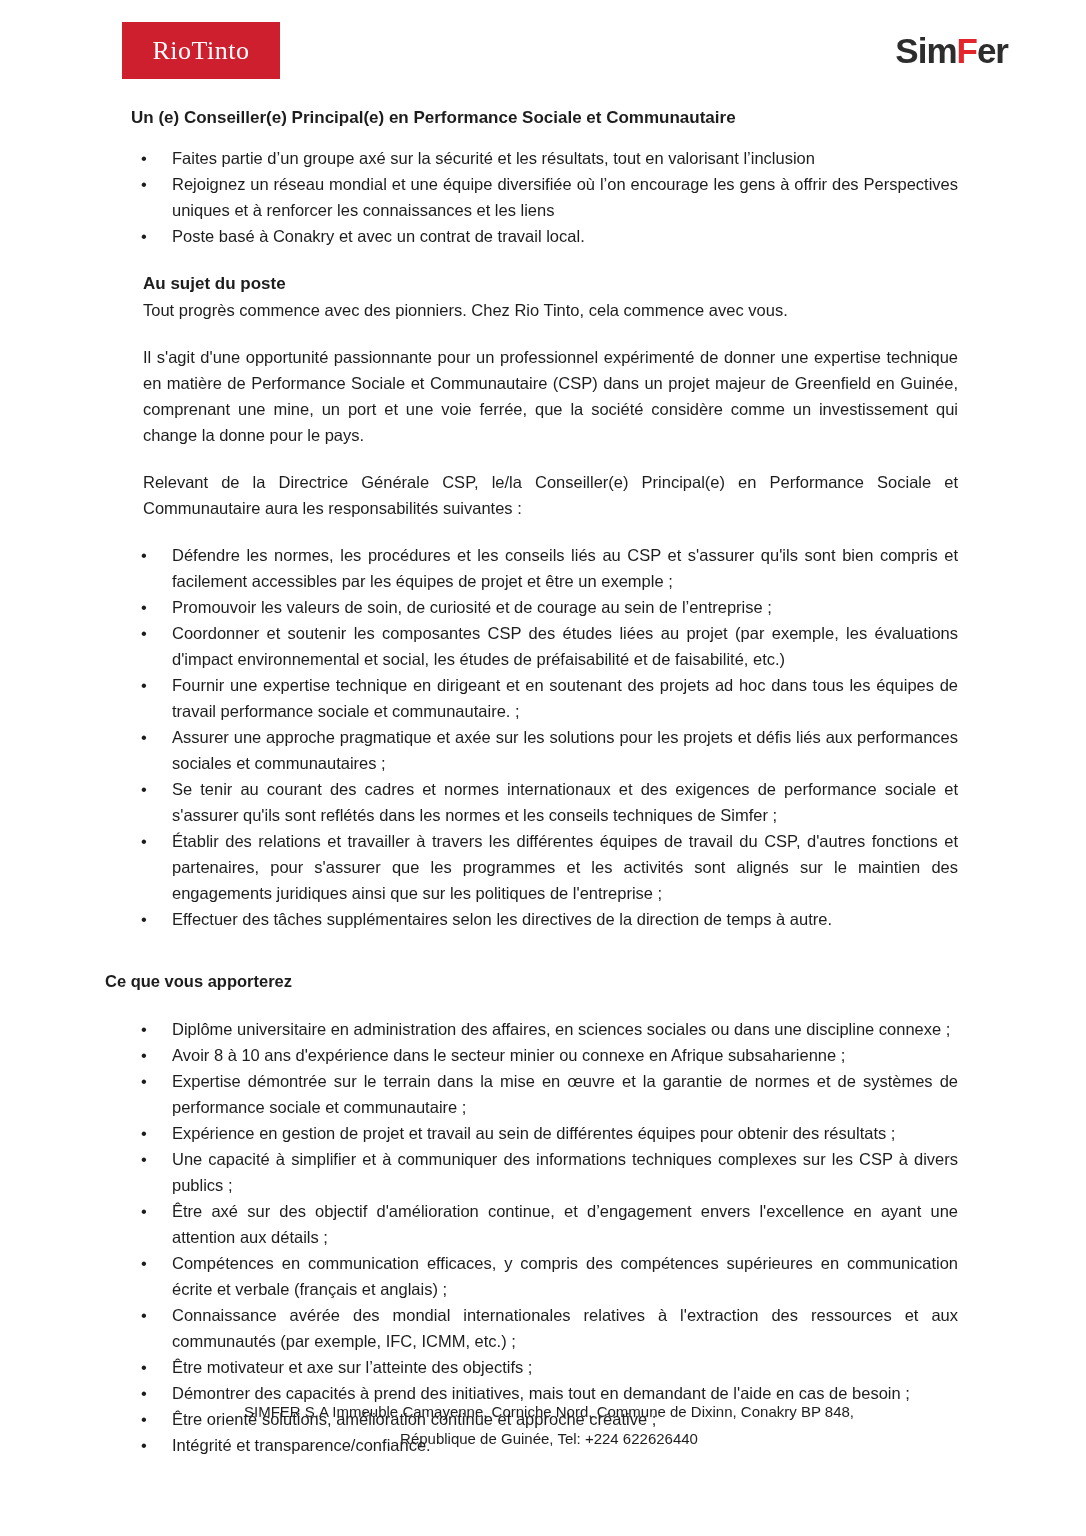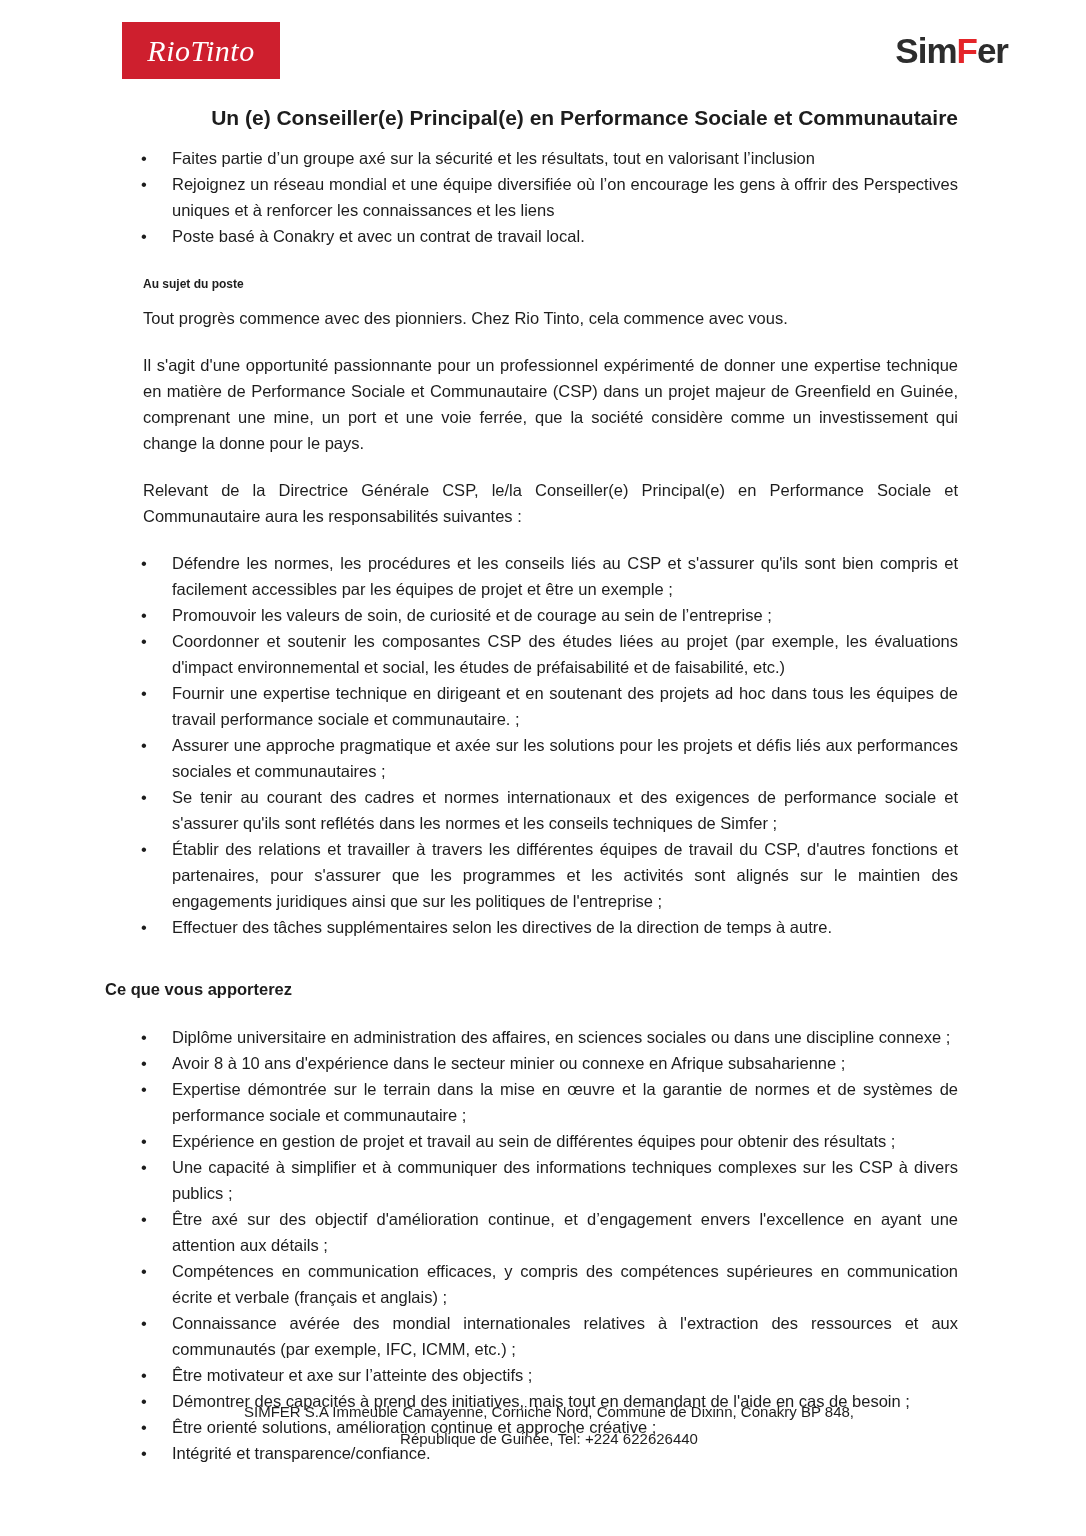--- a/index.html
+++ b/index.html
@@ -33,44 +33,43 @@
   }
   .rio-logo {
     background: var(--rio-red);
     width: 158px;
     height: 57px;
     display: flex;
     align-items: center;
     justify-content: center;
     color: #fff;
     font-family: "Liberation Serif", "DejaVu Serif", serif;
-    font-size: 30px;
+    font-size: 26px;
     letter-spacing: 0.5px;
-    font-style: italic;
   }
   .simfer-logo {
     margin-top: 9px;
     font-weight: bold;
     font-size: 35px;
     letter-spacing: -1px;
     color: #2D2D2D;
     font-family: "Liberation Sans", sans-serif;
   }
   .simfer-logo .accent { color: var(--simfer-red); }
 
   
   .content {
     padding: 0 128px 0 131px;
     font-size: 16.5px;
     line-height: 26px;
     text-align: justify;
   }
   .doc-title {
-    text-align: right;
-    font-size: 21px;
+    text-align: left;
+    font-size: 17px;
     font-weight: bold;
     margin: 26px 0 14px 0;
     line-height: 26px;
   }
   ul.bullets {
     list-style: none;
     margin: 0;
     padding: 0;
   }
   ul.bullets li {
@@ -79,22 +78,22 @@
     margin: 0;
   }
   ul.bullets li::before {
     content: "\2022";
     position: absolute;
     left: 10px;
     top: 0;
   }
   .h-about {
     font-weight: bold;
-    font-size: 12px;
-    margin: 22px 0 8px 12px;
+    font-size: 17px;
+    margin: 22px 0 0 12px;
     text-align: left;
   }
   .h-bring {
     font-weight: bold;
     font-size: 16.5px;
     margin: 36px 0 22px -26px;
     text-align: left;
   }
   .content p { margin: 0 0 21px 12px; }
   .content p:first-of-type { margin-bottom: 21px; }

